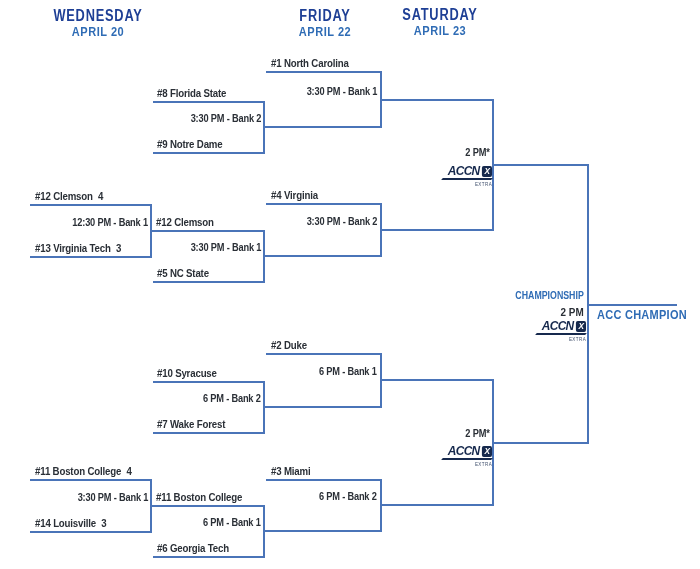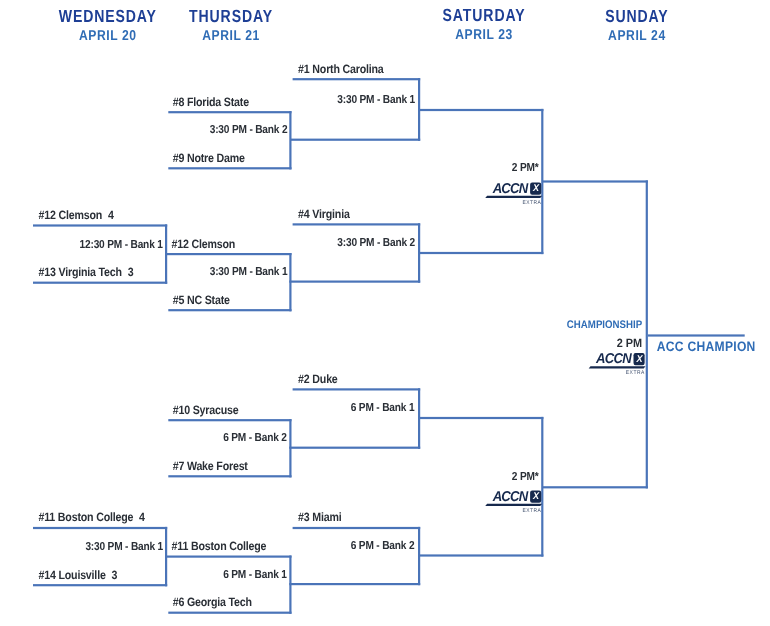--- a/index.html
+++ b/index.html
@@ -59,31 +59,27 @@
 </style>
 </head>
 <body>
 
 <div class="stage">
 
   <div class="col-header" style="left:98px;top:8px">
     <div class="day">WEDNESDAY</div>
     <div class="date">APRIL 20</div>
   </div>
-  <div class="col-header" style="left:210px;top:8px">
-    <div class="day">THURSDAY</div>
-    <div class="date">APRIL 21</div>
+  <div class="col-header" style="left:325px;top:8px">
+    <div class="day">FRIDAY</div>
+    <div class="date">APRIL 22</div>
   </div>
   <div class="col-header" style="left:440px;top:7px">
     <div class="day">SATURDAY</div>
     <div class="date">APRIL 23</div>
-  </div>
-  <div class="col-header" style="left:579px;top:8px">
-    <div class="day">SUNDAY</div>
-    <div class="date">APRIL 24</div>
   </div>
 
   <div class="hl" style="left:266px;top:71px;width:116px"></div>
   <div class="vl" style="left:380px;top:71px;height:57px"></div>
   <div class="hl" style="left:264px;top:126px;width:118px"></div>
   <div class="hl" style="left:153px;top:101px;width:112px"></div>
   <div class="hl" style="left:153px;top:152px;width:112px"></div>
   <div class="vl" style="left:263px;top:101px;height:53px"></div>
   <div class="hl" style="left:381px;top:99px;width:113px"></div>
 

